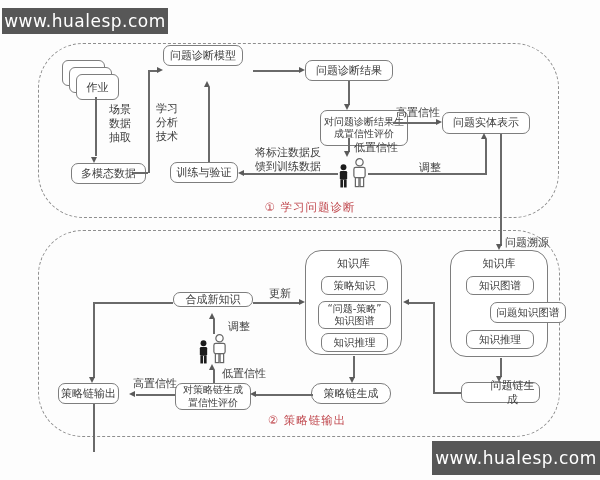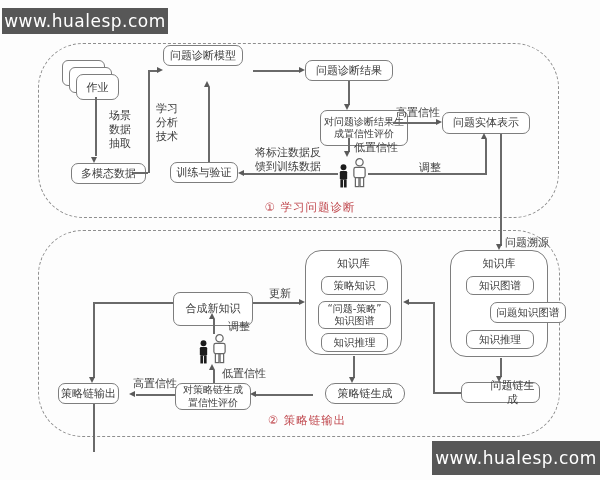--- a/index.html
+++ b/index.html
@@ -34,32 +34,32 @@
 
   <div class="wm" style="left:2px;top:8px;width:166px;height:26px;">www.hualesp.com</div>
   <div class="wm" style="left:432px;top:441px;width:168px;height:34px;">www.hualesp.com</div>
 
   <div class="frame" style="left:38px;top:43px;width:519px;height:173px;"></div>
   <div class="frame" style="left:38px;top:230px;width:520px;height:205px;"></div>
 
   <div>
     <div class="card" style="left:62px;top:60px;"></div>
     <div class="card" style="left:69px;top:67px;"></div>
-    <div class="card" style="left:76px;top:74px;border-radius:7px;">作业</div>
+    <div class="card" style="left:76px;top:74px;">作业</div>
   </div>
 
   <div class="box" style="left:71px;top:163px;width:75px;height:21px;">多模态数据</div>
   <div class="box" style="left:170px;top:162px;width:68px;height:21px;">训练与验证</div>
   <div class="box" style="left:163px;top:45px;width:80px;height:21px;">问题诊断模型</div>
   <div class="box" style="left:305px;top:60px;width:88px;height:21px;">问题诊断结果</div>
   <div class="box sm" style="left:320px;top:110px;width:88px;height:36px;">对问题诊断结果生
 成置信性评价</div>
   <div class="box" style="left:442px;top:112px;width:88px;height:22px;">问题实体表示</div>
 
-  <div class="lbl" style="left:103px;top:109px;width:34px;">场景
+  <div class="lbl" style="left:103px;top:103px;width:34px;">场景
 数据
 抽取</div>
   <div class="lbl" style="left:150px;top:102px;width:34px;">学习
 分析
 技术</div>
   <div class="lbl" style="left:394px;top:106px;width:48px;">高置信性</div>
   <div class="lbl" style="left:352px;top:141px;width:48px;">低置信性</div>
   <div class="lbl" style="left:248px;top:146px;width:80px;">将标注数据反
 馈到训练数据</div>
   <div class="lbl" style="left:415px;top:161px;width:30px;">调整</div>
@@ -97,38 +97,38 @@
   <div class="vl" style="left:348px;top:138px;height:14px;"></div>
   <div class="arr d" style="left:344px;top:151px;"></div>
   <div class="hl" style="left:244px;top:173px;width:94px;"></div>
   <div class="arr l" style="left:238px;top:170px;"></div>
   <div class="hl" style="left:368px;top:173px;width:117px;"></div>
   <div class="vl" style="left:485px;top:139px;height:36px;"></div>
   <div class="arr u" style="left:481px;top:133px;"></div>
   <div class="vl" style="left:500px;top:134px;height:112px;"></div>
   <div class="arr d" style="left:496px;top:244px;"></div>
 
-  <div class="box" style="left:173px;top:292px;width:80px;height:34px;font-family:Liberation Serif, serif;">合成新知识</div>
+  <div class="box" style="left:173px;top:292px;width:80px;height:15px;font-family:Liberation Serif, serif;">合成新知识</div>
 
   <div class="kb" style="left:305px;top:250px;width:97px;height:105px;">
     <div class="kb-title">知识库</div>
     <div class="box" style="left:15px;top:25px;width:67px;height:19px;font-size:10.5px;">策略知识</div>
     <div class="box sm" style="left:12px;top:50px;width:73px;height:28px;">“问题-策略”
 知识图谱</div>
     <div class="box" style="left:15px;top:82px;width:67px;height:19px;font-size:10.5px;">知识推理</div>
   </div>
 
   <div class="kb" style="left:450px;top:250px;width:98px;height:107px;">
     <div class="kb-title">知识库</div>
     <div class="box" style="left:15px;top:25px;width:68px;height:19px;font-size:10.5px;">知识图谱</div>
     <div class="box" style="left:11px;top:51px;width:76px;height:21px;font-size:10.5px;margin-left:28px;">问题知识图谱</div>
     <div class="box" style="left:15px;top:79px;width:68px;height:19px;font-size:10.5px;">知识推理</div>
   </div>
 
-  <div class="box" style="left:325px;top:383px;width:80px;height:21px;border-radius:10px;">策略链生成</div>
+  <div class="box" style="left:311px;top:383px;width:80px;height:21px;border-radius:10px;">策略链生成</div>
   <div class="box" style="left:461px;top:382px;width:79px;height:21px;padding-left:24px;">问题链生成</div>
   <div class="box sm" style="left:175px;top:383px;width:76px;height:27px;">对策略链生成
 置信性评价</div>
   <div class="box" style="left:58px;top:383px;width:61px;height:21px;">策略链输出</div>
 
   <div class="lbl" style="left:503px;top:236px;width:48px;">问题溯源</div>
   <div class="lbl" style="left:265px;top:287px;width:30px;">更新</div>
   <div class="lbl" style="left:224px;top:320px;width:30px;">调整</div>
   <div class="lbl" style="left:220px;top:367px;width:48px;">低置信性</div>
   <div class="lbl" style="left:131px;top:377px;width:48px;">高置信性</div>

